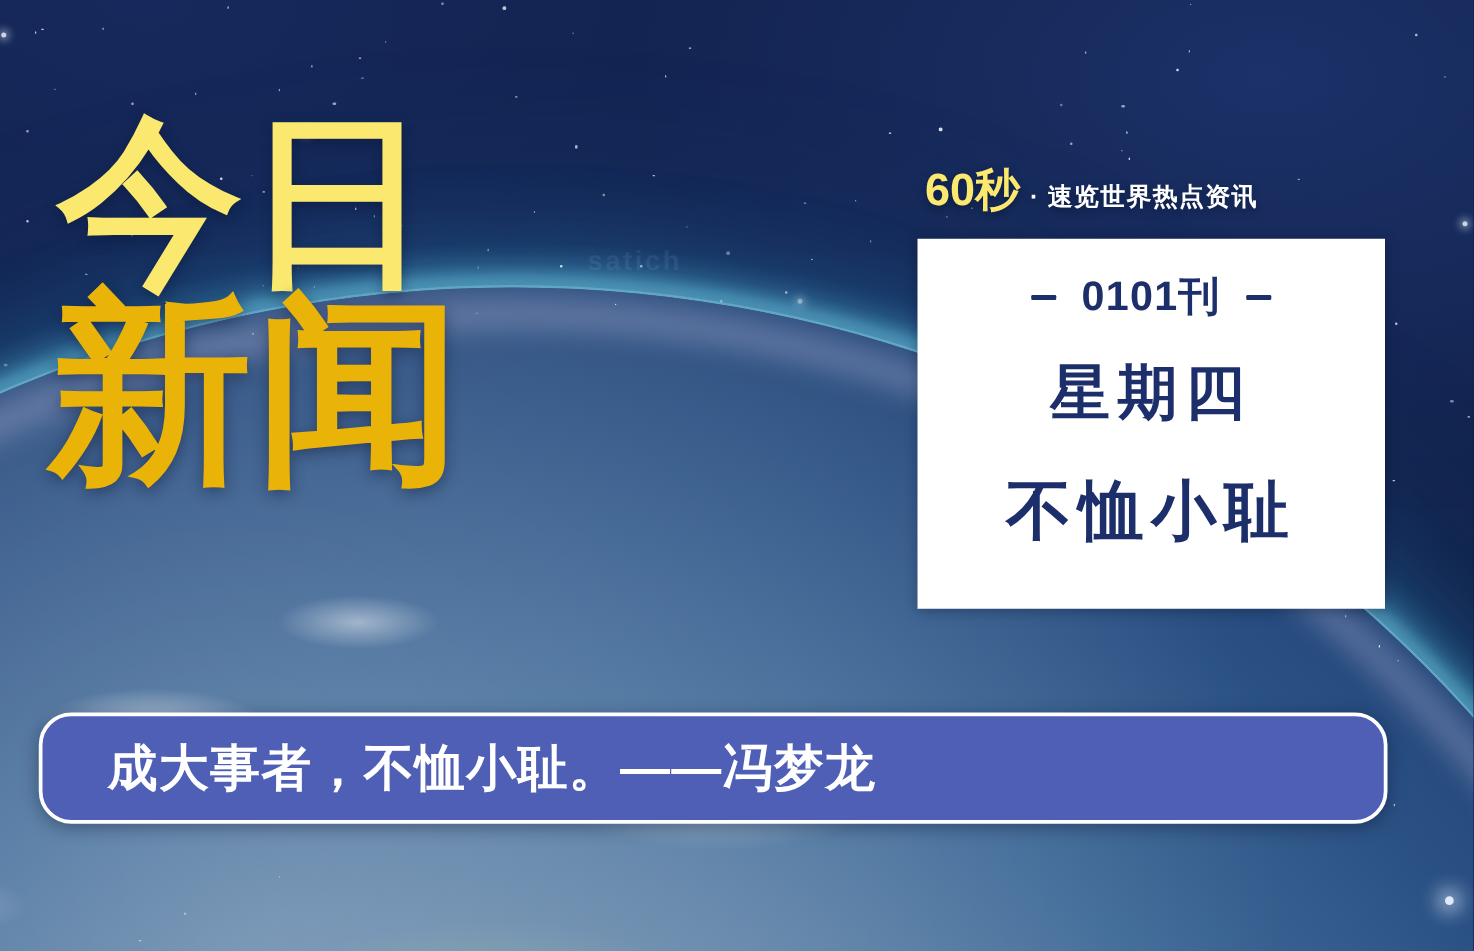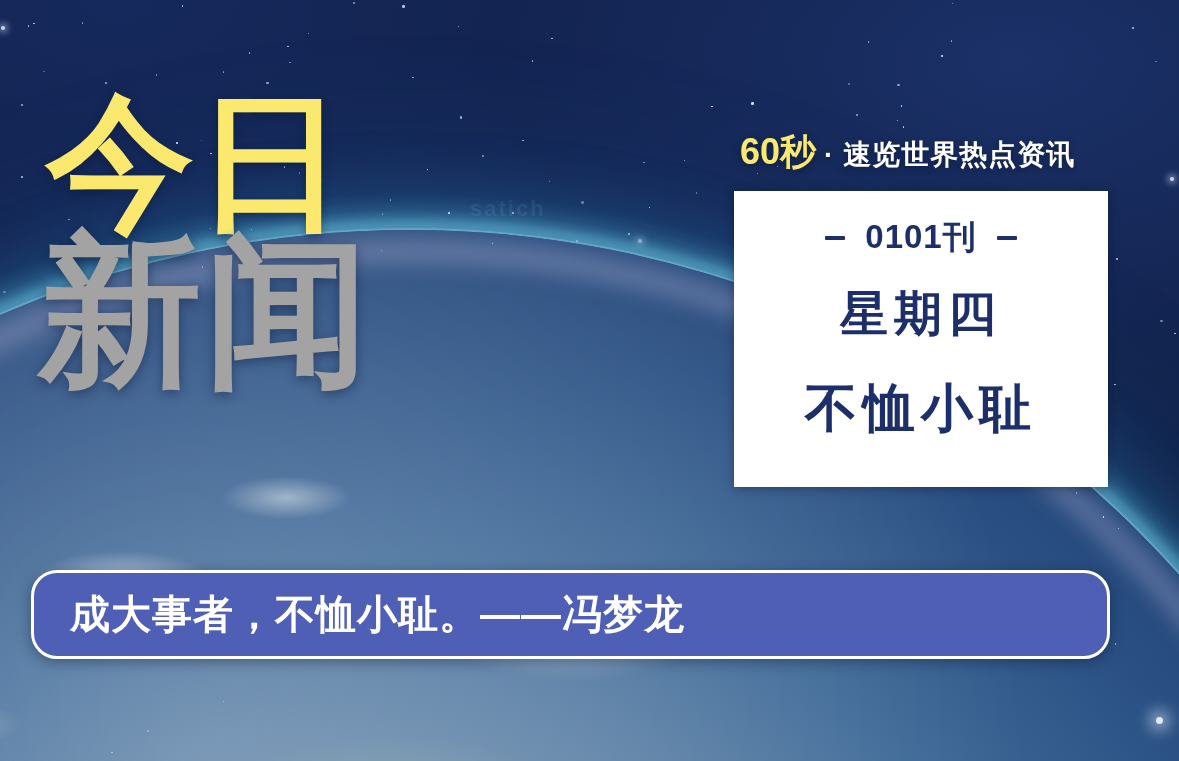--- a/index.html
+++ b/index.html
@@ -107,21 +107,21 @@
     letter-spacing:.02em;
     white-space:nowrap;
   }
   .t-jinri{
     font-size:148px;
     color:#fbe96f;
     text-shadow:0 3px 10px rgba(8,20,50,.45);
   }
   .t-xinwen{
     font-size:164px;
-    color:#a3a3a3;
+    color:#eab308;
     margin-top:6px;
     margin-left:-8px;
     text-shadow:0 3px 12px rgba(8,20,50,.45);
   }
 
   
   .date-pill{
     position:absolute;
     right:69px; top:64px;
     height:34px;
@@ -148,21 +148,21 @@
     white-space:nowrap;
     text-shadow:0 2px 6px rgba(5,15,40,.5);
   }
   .tag-60{
     font-size:36px;
     font-weight:bold;
     color:#fbe96f;
     letter-spacing:0;
   }
   .tag-rest{
-    font-size:28px;
+    font-size:20px;
     font-weight:bold;
     color:#ffffff;
     margin-left:8px;
     letter-spacing:1px;
   }
 
   
   .info-card{
     position:absolute;
     left:734px; top:191px;
@@ -209,21 +209,21 @@
   
   .quote-bar{
     position:absolute;
     left:31px; top:570px;
     width:1079px; height:89px;
     background:#4f5fb5;
     border:3px solid #ffffff;
     border-radius:26px;
     display:flex;
     align-items:center;
-    padding-left:36px;
+    padding-left:52px;
     box-shadow:0 3px 14px rgba(5,14,40,.38);
   }
   .quote-text{
     color:#ffffff;
     font-size:40px;
     font-weight:bold;
     letter-spacing:1px;
     white-space:nowrap;
   }
 

